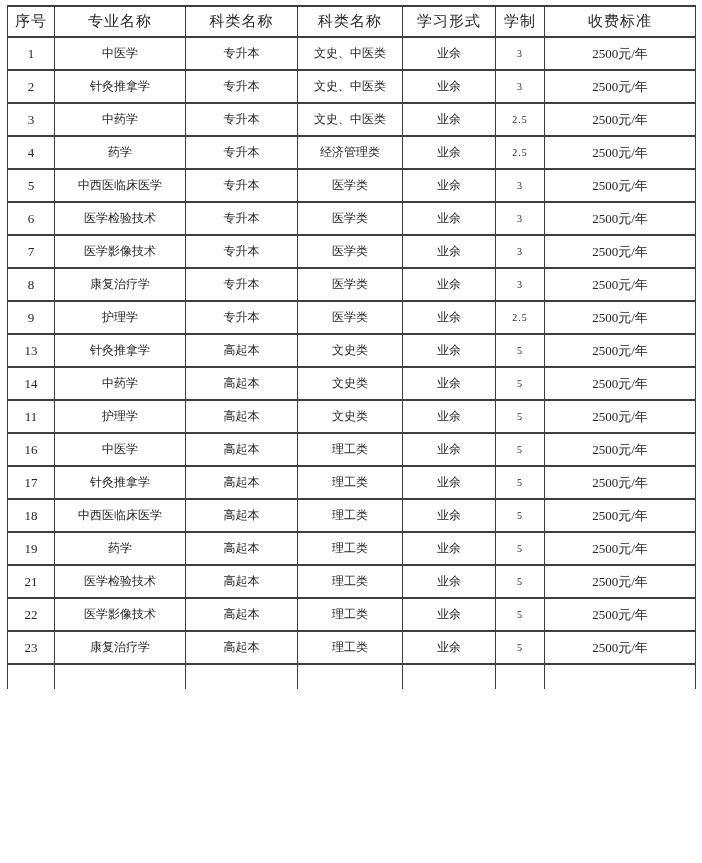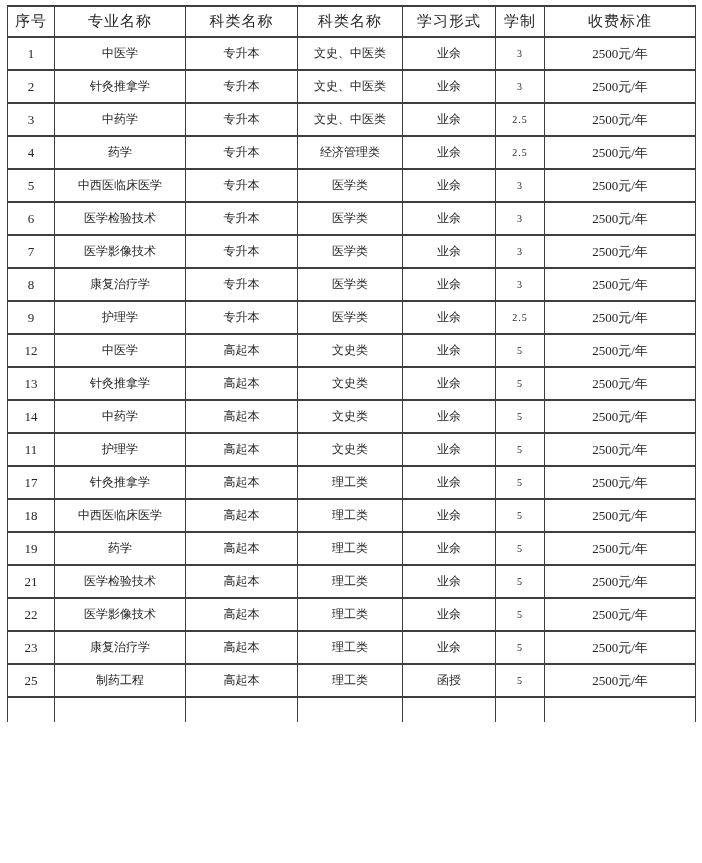--- a/index.html
+++ b/index.html
@@ -126,29 +126,20 @@
         <tr>
           <td class="c0">9</td>
           <td class="c1">护理学</td>
           <td class="c2">专升本</td>
           <td class="c3">医学类</td>
           <td class="c4">业余</td>
           <td class="c5">2.5</td>
           <td class="c6">2500元/年</td>
         </tr>
         <tr>
-          <td class="c0">12</td>
-          <td class="c1">中医学</td>
-          <td class="c2">高起本</td>
-          <td class="c3">文史类</td>
-          <td class="c4">业余</td>
-          <td class="c5">5</td>
-          <td class="c6">2500元/年</td>
-        </tr>
-        <tr>
           <td class="c0">13</td>
           <td class="c1">针灸推拿学</td>
           <td class="c2">高起本</td>
           <td class="c3">文史类</td>
           <td class="c4">业余</td>
           <td class="c5">5</td>
           <td class="c6">2500元/年</td>
         </tr>
         <tr>
           <td class="c0">14</td>
@@ -162,20 +153,29 @@
         <tr>
           <td class="c0">11</td>
           <td class="c1">护理学</td>
           <td class="c2">高起本</td>
           <td class="c3">文史类</td>
           <td class="c4">业余</td>
           <td class="c5">5</td>
           <td class="c6">2500元/年</td>
         </tr>
         <tr>
+          <td class="c0">16</td>
+          <td class="c1">中医学</td>
+          <td class="c2">高起本</td>
+          <td class="c3">理工类</td>
+          <td class="c4">业余</td>
+          <td class="c5">5</td>
+          <td class="c6">2500元/年</td>
+        </tr>
+        <tr>
           <td class="c0">17</td>
           <td class="c1">针灸推拿学</td>
           <td class="c2">高起本</td>
           <td class="c3">理工类</td>
           <td class="c4">业余</td>
           <td class="c5">5</td>
           <td class="c6">2500元/年</td>
         </tr>
         <tr>
           <td class="c0">18</td>
@@ -212,29 +212,20 @@
           <td class="c4">业余</td>
           <td class="c5">5</td>
           <td class="c6">2500元/年</td>
         </tr>
         <tr>
           <td class="c0">23</td>
           <td class="c1">康复治疗学</td>
           <td class="c2">高起本</td>
           <td class="c3">理工类</td>
           <td class="c4">业余</td>
-          <td class="c5">5</td>
-          <td class="c6">2500元/年</td>
-        </tr>
-        <tr>
-          <td class="c0">25</td>
-          <td class="c1">制药工程</td>
-          <td class="c2">高起本</td>
-          <td class="c3">理工类</td>
-          <td class="c4">函授</td>
           <td class="c5">5</td>
           <td class="c6">2500元/年</td>
         </tr>
         <tr class="stub">
         <td class="c0"></td>
         <td class="c1"></td>
         <td class="c2"></td>
         <td class="c3"></td>
         <td class="c4"></td>
         <td class="c5"></td>

